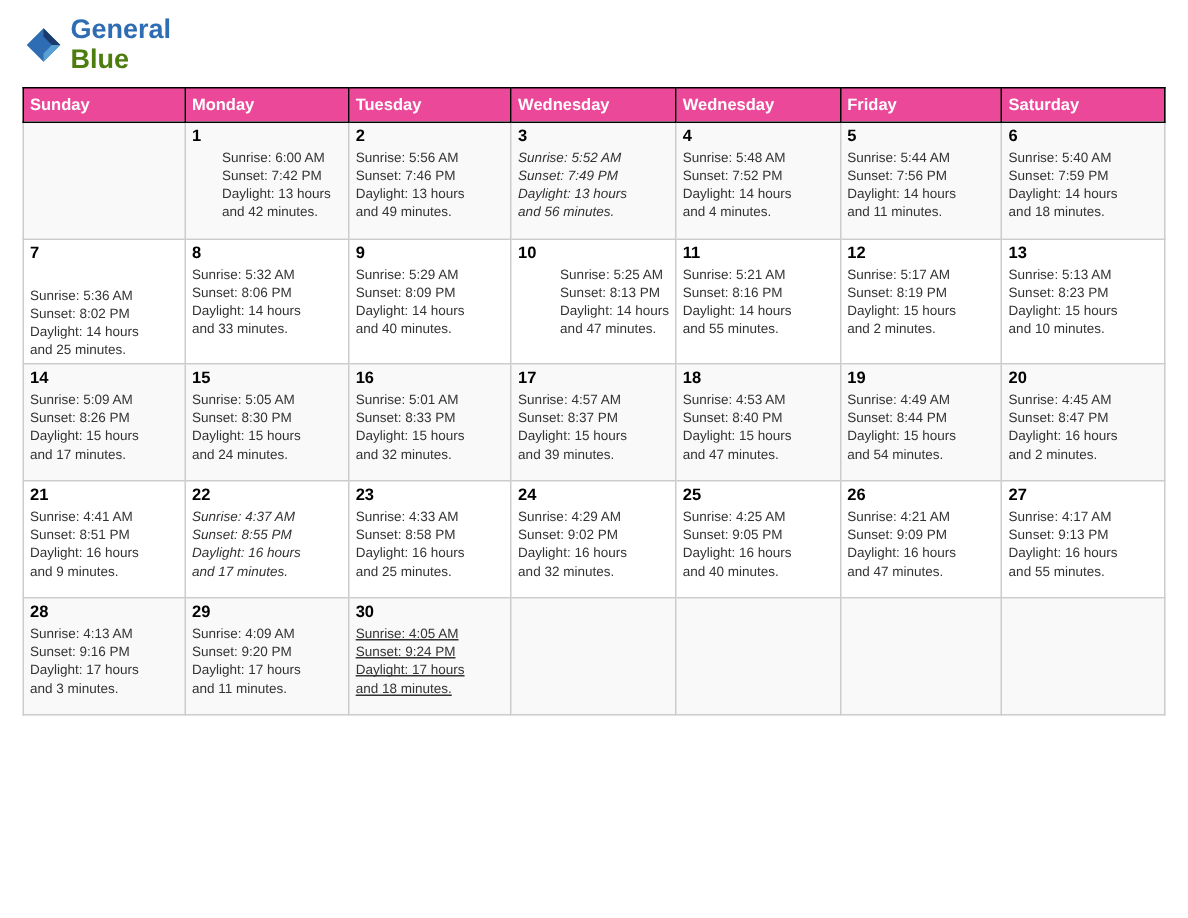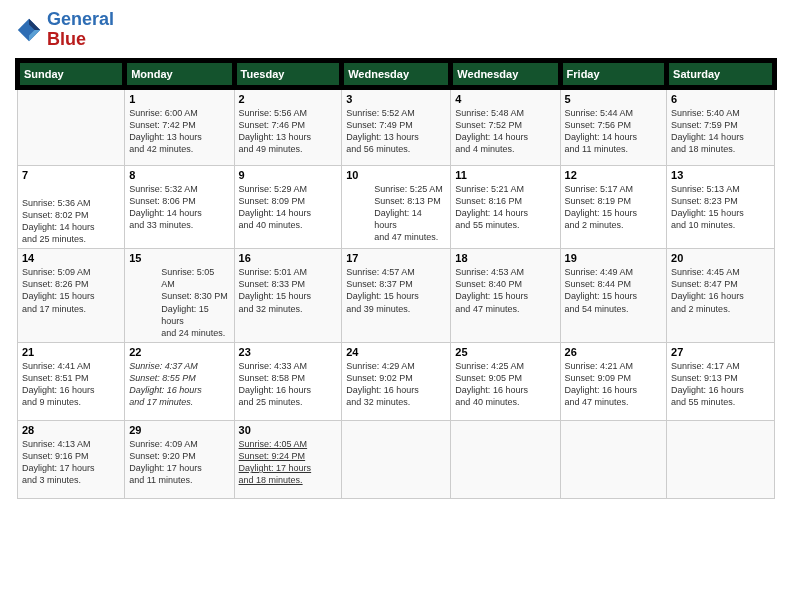--- a/index.html
+++ b/index.html
@@ -49,27 +49,27 @@
     .subtitle {
       font-size: 14px;
       color: #555;
     }
     table {
       width: 100%;
       border-collapse: collapse;
       font-size: 10px;
     }
     thead tr th {
-      background-color: #14532d;
+      background-color: #ec4899;
       color: #fff;
       padding: 5px 4px;
       text-align: left;
       font-size: 11px;
       font-weight: bold;
-      border: 5px solid #000000;
+      border: 1px solid #000000;
     }
     tbody tr td {
       border: 1px solid #ccc;
       padding: 3px 4px;
       vertical-align: top;
       height: 78px;
       width: 113px;
     }
     tbody tr td .day-num {
       font-weight: bold;
@@ -95,21 +95,21 @@
 <div class="container">
   <div class="header">
     <div class="logo">
       <svg class="logo-icon" viewBox="0 0 40 40">
         <polygon points="20,4 36,20 20,36 4,20" fill="#2e6db4"></polygon>
         <polygon points="20,4 36,20 28,20 20,12" fill="#1a3a6e"></polygon>
         <polygon points="20,36 36,20 28,20 20,28" fill="#5a9fd4"></polygon>
       </svg>
       <div class="logo-text">
         <div><span>General</span></div>
-        <div style="color:#b91c1c;">Blue</div>
+        <div style="color:#4d7c0f;">Blue</div>
       </div>
     </div>
     <div class="title-block">
       <div class="month-title"></div>
       <div class="subtitle"></div>
     </div>
   </div>
 
   <table>
     <thead>
@@ -121,35 +121,35 @@
           <th>Wednesday</th>
           <th>Friday</th>
           <th>Saturday</th>
         </tr>
     </thead>
     <tbody id="calendar-body">
     <tr>
           <td class="empty"></td>
           <td>
             <div class="day-num">1</div>
-            <div class="day-info" style="white-space: pre-line;">Sunrise: 6:00 AM
+            <div class="day-info" style="white-space: pre-line; margin-left: 20px;">Sunrise: 6:00 AM
 Sunset: 7:42 PM
 Daylight: 13 hours
 and 42 minutes.</div>
           </td>
           <td>
             <div class="day-num">2</div>
             <div class="day-info" style="white-space: pre-line;">Sunrise: 5:56 AM
 Sunset: 7:46 PM
 Daylight: 13 hours
 and 49 minutes.</div>
           </td>
           <td>
             <div class="day-num">3</div>
-            <div class="day-info" style="white-space: pre-line;">Sunrise: 5:52 AM
+            <div class="day-info" style="white-space: pre-line; font-style: italic;">Sunrise: 5:52 AM
 Sunset: 7:49 PM
 Daylight: 13 hours
 and 56 minutes.</div>
           </td>
           <td>
             <div class="day-num">4</div>
             <div class="day-info" style="white-space: pre-line;">Sunrise: 5:48 AM
 Sunset: 7:52 PM
 Daylight: 14 hours
 and 4 minutes.</div>
@@ -223,21 +223,21 @@
         <tr>
           <td>
             <div class="day-num">14</div>
             <div class="day-info" style="white-space: pre-line;">Sunrise: 5:09 AM
 Sunset: 8:26 PM
 Daylight: 15 hours
 and 17 minutes.</div>
           </td>
           <td>
             <div class="day-num">15</div>
-            <div class="day-info" style="white-space: pre-line; margin-left: 32px;">Sunrise: 5:05 AM
+            <div class="day-info" style="white-space: pre-line;">Sunrise: 5:05 AM
 Sunset: 8:30 PM
 Daylight: 15 hours
 and 24 minutes.</div>
           </td>
           <td>
             <div class="day-num">16</div>
             <div class="day-info" style="white-space: pre-line;">Sunrise: 5:01 AM
 Sunset: 8:33 PM
 Daylight: 15 hours
 and 32 minutes.</div>

